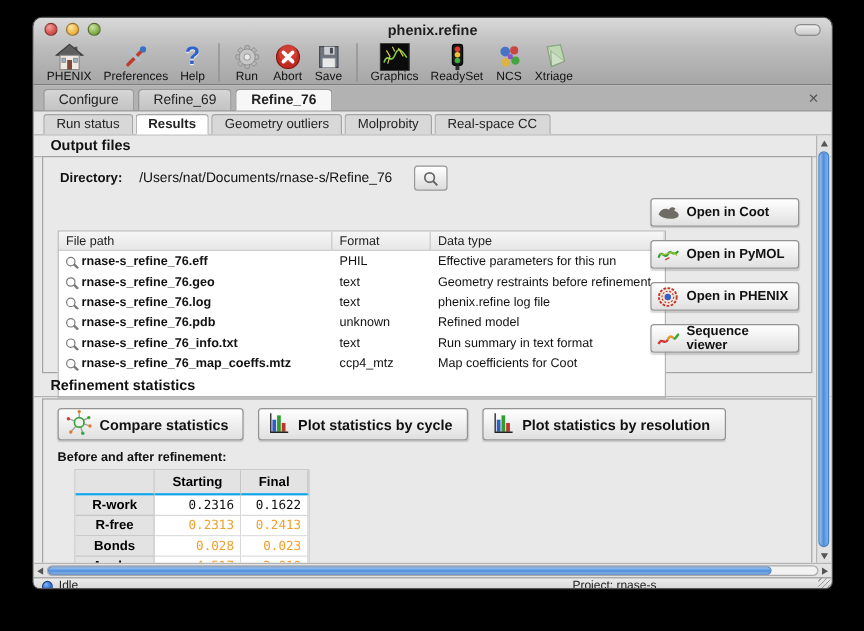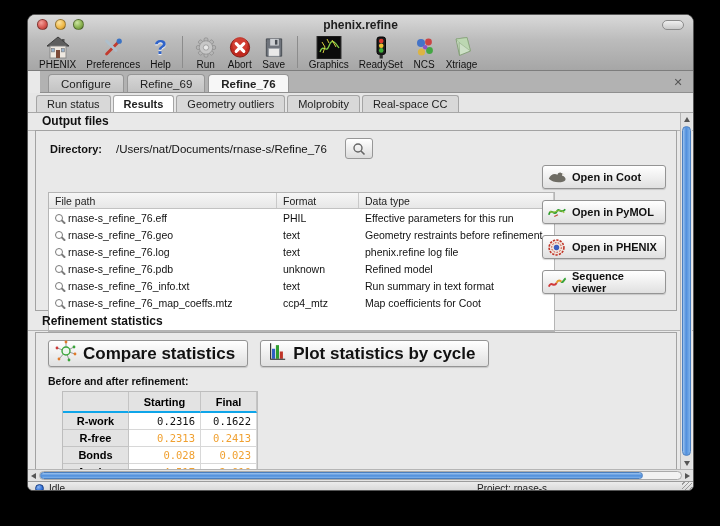--- a/index.html
+++ b/index.html
@@ -25,21 +25,21 @@
 
   
   .toolbar{position:absolute;top:19px;left:0;right:0;height:37px;display:flex;align-items:flex-end;padding:0 0 1px 6px;}
   .tb-item{display:flex;flex-direction:column;align-items:center;justify-content:flex-end;padding:0 5px;cursor:default;}
   .tb-item .ticon{height:24px;display:flex;align-items:center;}
   .tb-item .tlabel{font-size:10px;color:#111;line-height:11px;}
   .tb-sep{width:1px;height:32px;background:#8c8c8c;margin:0 6px 2px 6px;align-self:flex-end;}
   .help-q{font-size:21px;font-weight:bold;color:#2f63c9;line-height:22px;text-shadow:0 1px 1px #fff;}
 
   
-  .tabbar{position:absolute;top:56px;left:12px;right:0;height:22px;background:#b2b2b2;
+  .tabbar{position:absolute;top:56px;left:0;right:0;height:22px;background:#b2b2b2;
     border-bottom:1px solid #8f8f8f;display:flex;align-items:flex-end;padding-left:8px;}
   .tab{padding:3px 12px 2px;font-size:11.5px;color:#222;background:linear-gradient(#d6d6d6,#c3c3c3);
     border:1px solid #969696;border-bottom:none;border-radius:4px 4px 0 0;margin-right:3px;}
   .tab.selected{background:#f7f7f7;font-weight:bold;}
   .tab-close{position:absolute;right:8px;top:4px;width:14px;height:14px;color:#555;font-size:11px;
     display:flex;align-items:center;justify-content:center;}
   .tab-close::before{content:'\2715';}
 
   
   .subtabbar{position:absolute;top:78px;left:0;right:0;height:20px;background:#e6e6e6;
@@ -64,36 +64,36 @@
     background:linear-gradient(#fff,#dcdcdc);display:flex;align-items:center;justify-content:center;margin-left:4px;}
 
   
   .ftable{position:absolute;left:12px;top:33px;width:507px;height:140px;background:#fff;
     border:1px solid #b5b5b5;font-size:10.5px;color:#111;overflow:hidden;margin-top:28px;}
   .ft-head{display:grid;grid-template-columns:228px 82px 1fr;background:linear-gradient(#f6f6f6,#e7e7e7);
     border-bottom:1px solid #c2c2c2;height:16px;}
   .ft-head span{padding:2px 0 0 6px;border-right:1px solid #c9c9c9;color:#222;}
   .ft-row{display:grid;grid-template-columns:228px 82px 1fr;height:17px;align-items:center;}
   .ft-cell{padding-left:6px;white-space:nowrap;overflow:hidden;}
-  .ft-cell.c1{display:flex;align-items:center;gap:5px;}
+  .ft-cell.c1{display:flex;align-items:center;gap:5px;font-weight:bold;}
   .mag{width:8px;height:8px;border:1.5px solid #7a7a7a;border-radius:50%;position:relative;display:inline-block;flex:none;}
   .mag::after{content:'';position:absolute;width:5px;height:1.5px;background:#7a7a7a;
     transform:rotate(45deg);right:-4px;bottom:-2px;}
 
   
   .actions{position:absolute;right:10px;top:34px;display:flex;flex-direction:column;gap:11px;}
   .act-btn{width:124px;height:24px;border:1px solid #949494;border-radius:3px;
     background:linear-gradient(#ffffff,#e0e0e0);display:flex;align-items:center;gap:5px;
     font-size:11px;font-weight:bold;color:#111;padding:0 4px;box-shadow:0 1px 1px rgba(0,0,0,.15);}
   .act-btn .aicon{width:20px;height:18px;flex:none;display:flex;align-items:center;}
 
   
   .stat-btns{position:absolute;left:12px;top:7px;display:flex;gap:12px;}
   .stat-btn{height:27px;border:1px solid #949494;border-radius:3px;background:linear-gradient(#ffffff,#e0e0e0);
-    display:flex;align-items:center;gap:6px;font-size:17px;font-weight:bold;color:#111;
+    display:flex;align-items:center;gap:6px;font-size:12px;font-weight:bold;color:#111;
     padding:0 12px 0 6px;box-shadow:0 1px 1px rgba(0,0,0,.15);}
   .note{position:absolute;left:12px;top:42px;font-size:10.5px;font-weight:bold;color:#111;}
   .stable{position:absolute;left:26px;top:58px;border:1px solid #bdbdbd;background:#fff;font-size:11px;}
   .st-head,.st-row{display:grid;grid-template-columns:66px 72px 56px;}
   .st-head span{background:#e3e3e3;font-weight:bold;text-align:center;padding:4px 4px 3px;border-right:1px solid #c4c4c4;border-bottom:2px solid #0ea5e9;}
   .st-row .st-label{background:#e3e3e3;font-weight:bold;text-align:center;padding:2px 4px;border-right:1px solid #c4c4c4;border-bottom:1px solid #c4c4c4;}
   .st-val{font-family:"DejaVu Sans Mono",monospace;font-size:10.5px;text-align:right;
     padding:2px 5px;border-right:1px solid #d8d8d8;border-bottom:1px solid #d8d8d8;background:#fff;color:#111;}
   .st-val.hl{color:#F0A030;}
 
@@ -414,20 +414,30 @@
         <div class="stat-btn">
           <span>
             <svg width="20" height="21" viewBox="0 0 22 22">
               <rect x="5.5" y="8" width="3.4" height="11" fill="#2f5fc4"></rect>
               <rect x="9.8" y="4" width="3.4" height="15" fill="#2f9e2f"></rect>
               <rect x="14.1" y="11" width="3.4" height="8" fill="#c03428"></rect>
               <path d="M4 2 V19.5 H20" stroke="#222" stroke-width="1.2" fill="none"></path>
             </svg></span>
           <span>Plot statistics by cycle</span>
         </div>
+        <div class="stat-btn">
+          <span>
+            <svg width="20" height="21" viewBox="0 0 22 22">
+              <rect x="5.5" y="8" width="3.4" height="11" fill="#2f5fc4"></rect>
+              <rect x="9.8" y="4" width="3.4" height="15" fill="#2f9e2f"></rect>
+              <rect x="14.1" y="11" width="3.4" height="8" fill="#c03428"></rect>
+              <path d="M4 2 V19.5 H20" stroke="#222" stroke-width="1.2" fill="none"></path>
+            </svg></span>
+          <span>Plot statistics by resolution</span>
+        </div>
       </div>
 
       <div class="note">Before and after refinement:</div>
 
       <div class="stable">
         <div class="st-head">
           <span></span>
           <span>Starting</span>
           <span>Final</span>
         </div>

